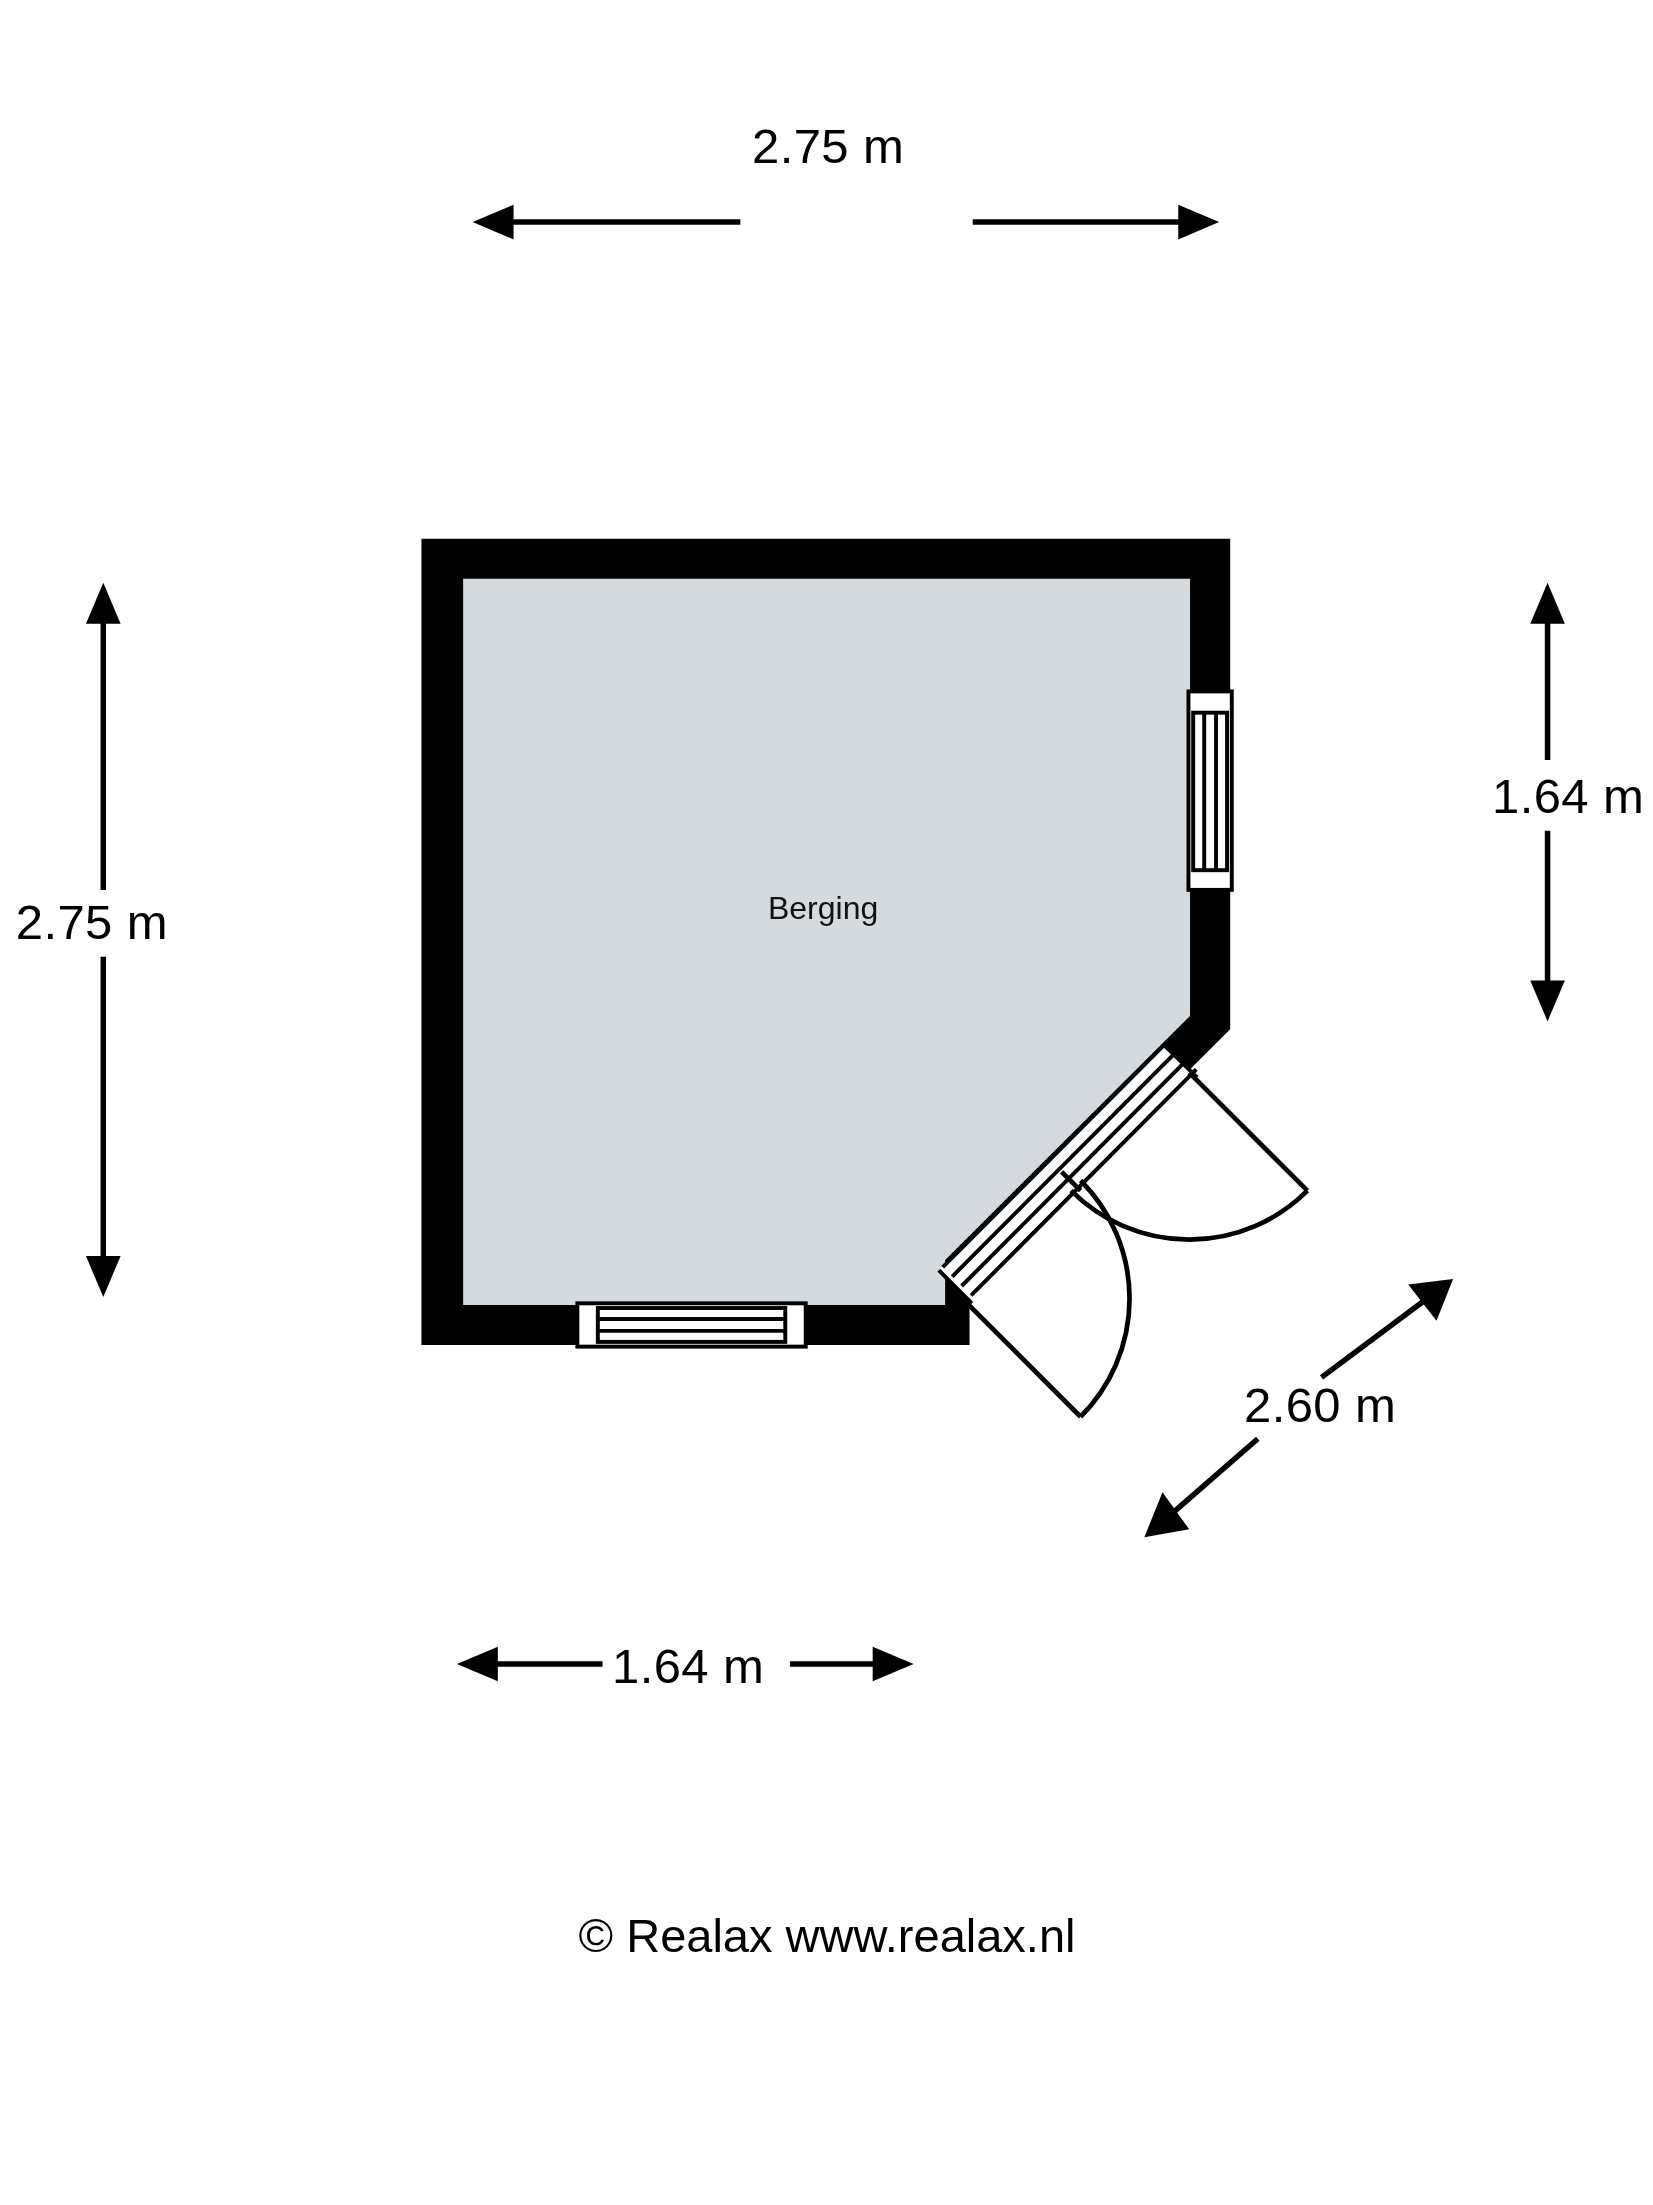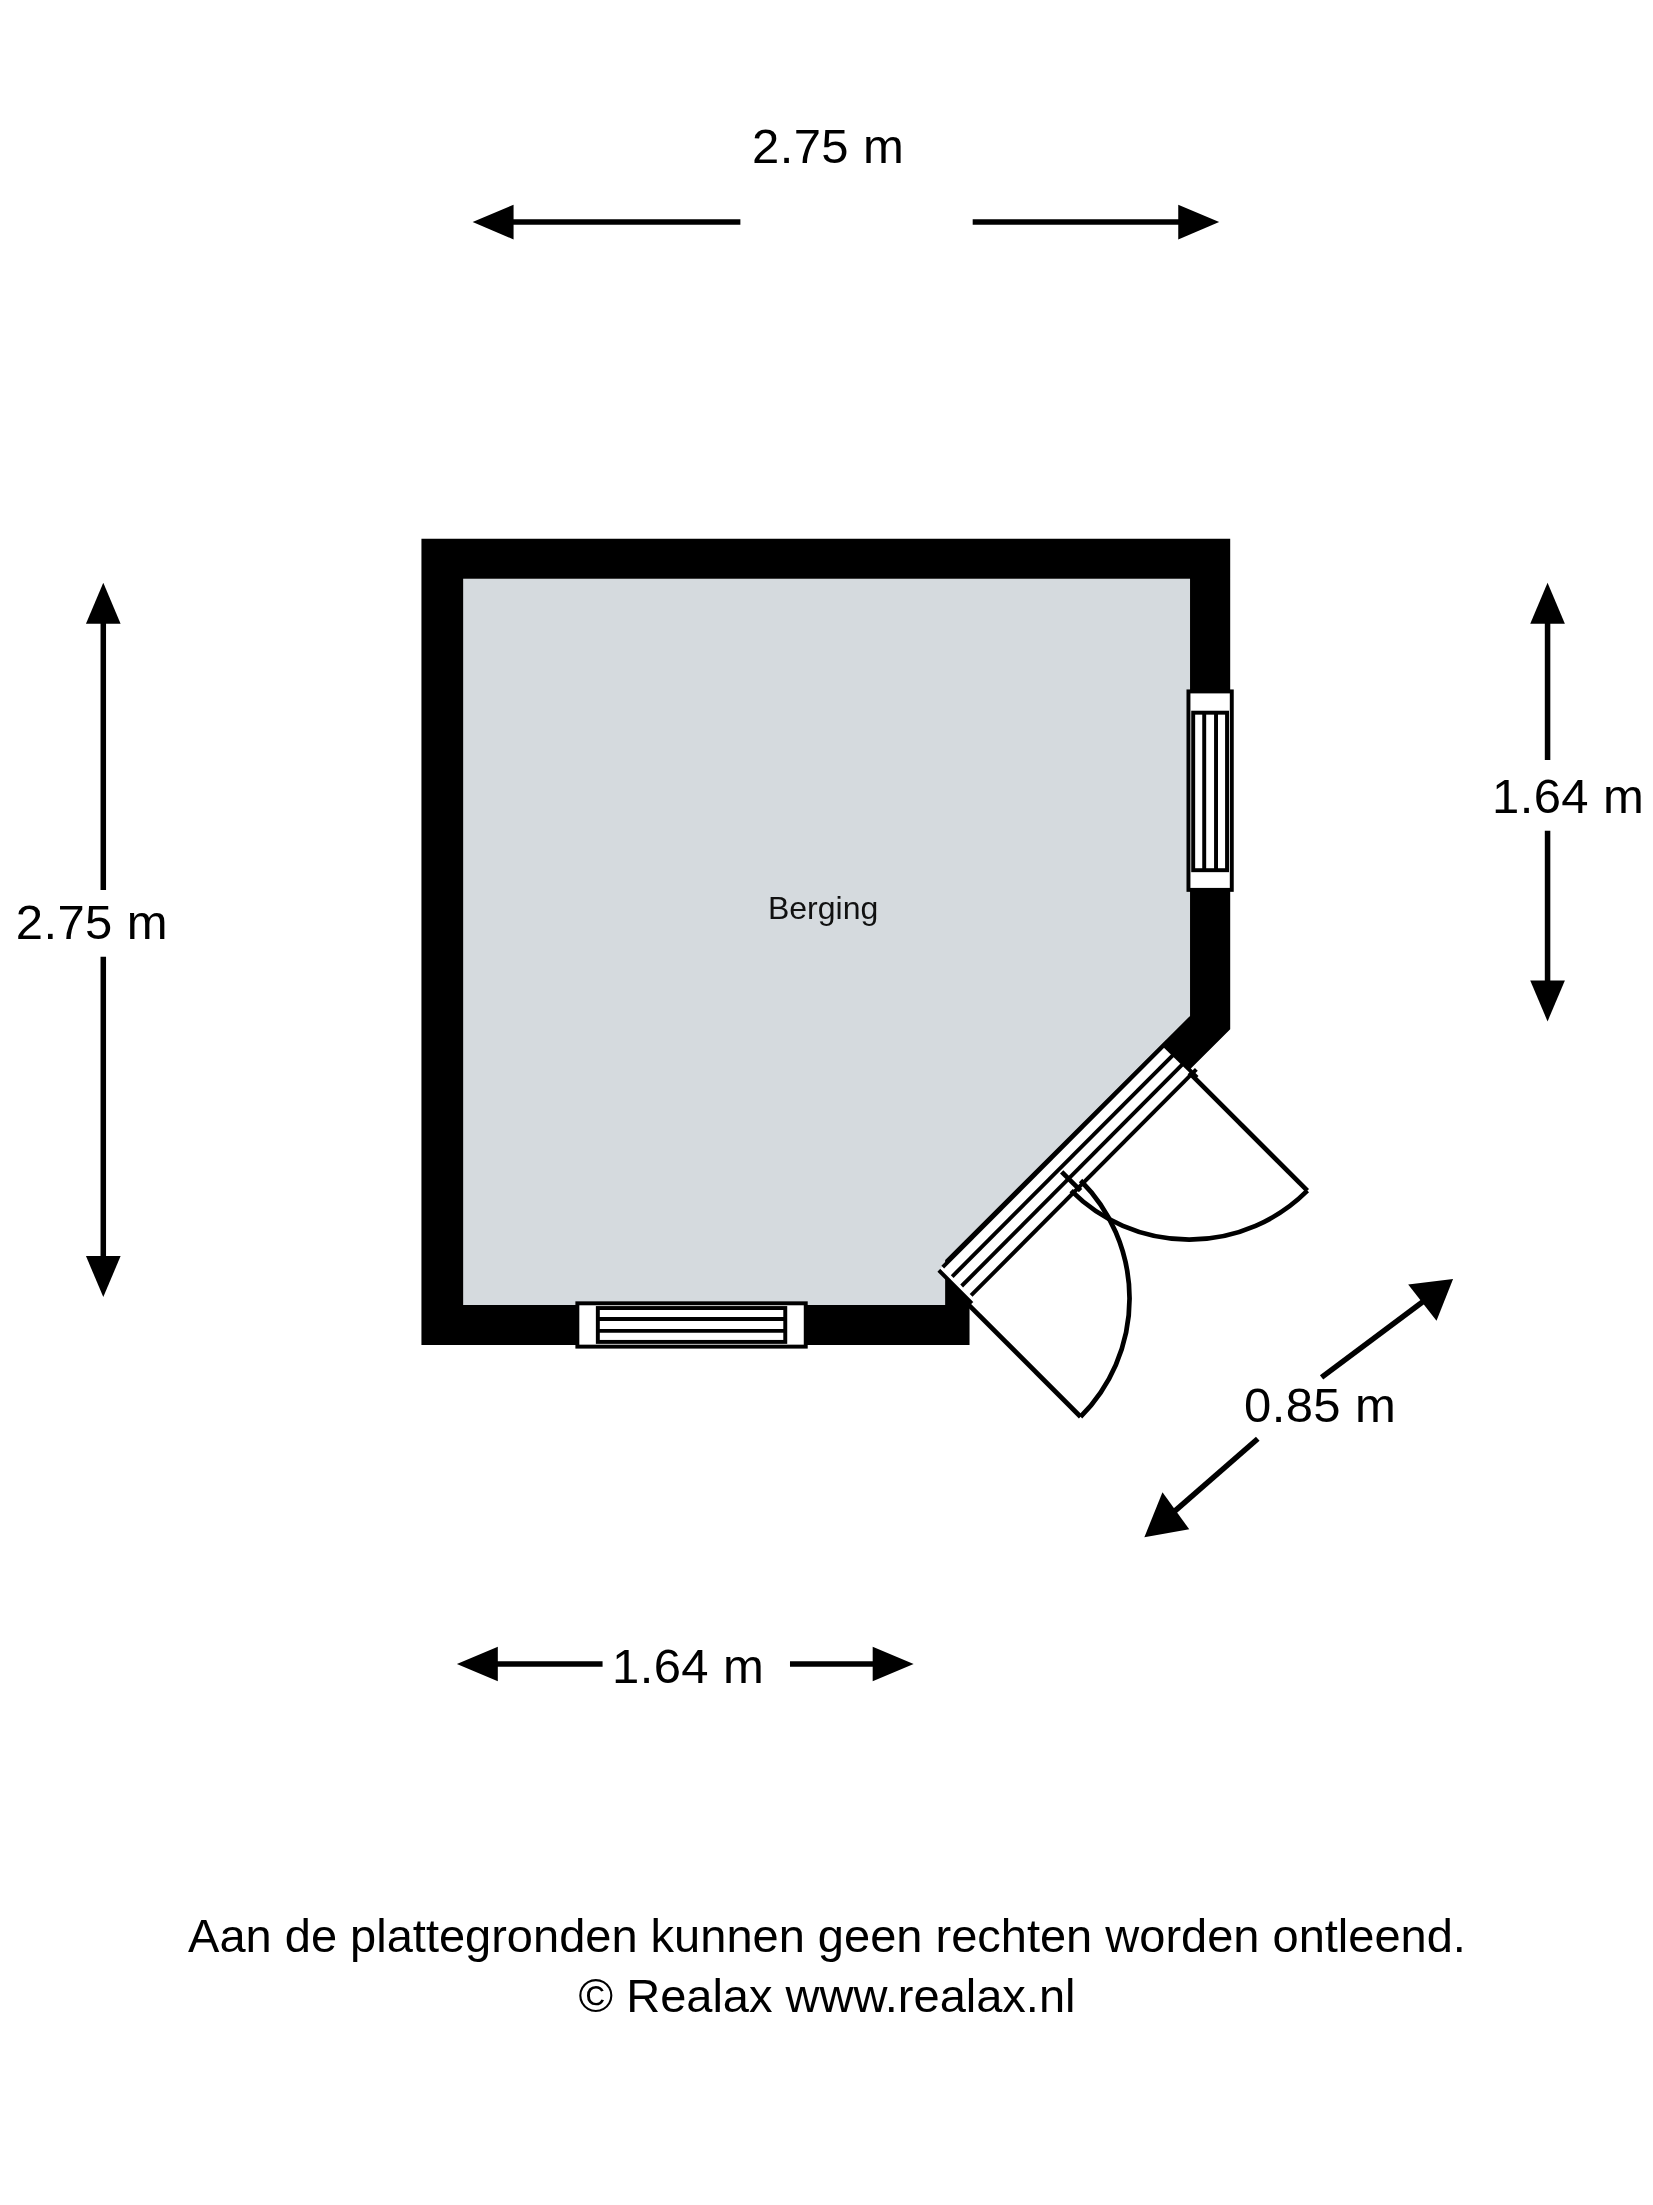--- a/index.html
+++ b/index.html
@@ -176,27 +176,26 @@
     </g>
 
   </svg>
 
   <div class="dim-label" id="dim-top-label">2.75 m</div>
 
   <div class="dim-label" id="dim-left-label">2.75 m</div>
 
   <div class="dim-label" id="dim-right-label">1.64 m</div>
 
-  <div class="dim-label" id="dim-diag-label">0.85 m</div>
+  <div class="dim-label" id="dim-diag-label">2.60 m</div>
 
   <div class="dim-label" id="dim-bottom-label">1.64 m</div>
 
   <div id="room-label">
     <span class="room-name">Berging</span>
   </div>
 
   <div id="footer">
-    <span class="line">Aan de plattegronden kunnen geen rechten worden ontleend.</span>
     <span class="line">© Realax www.realax.nl</span>
   </div>
 
 </div>
 
 
 </body></html>

